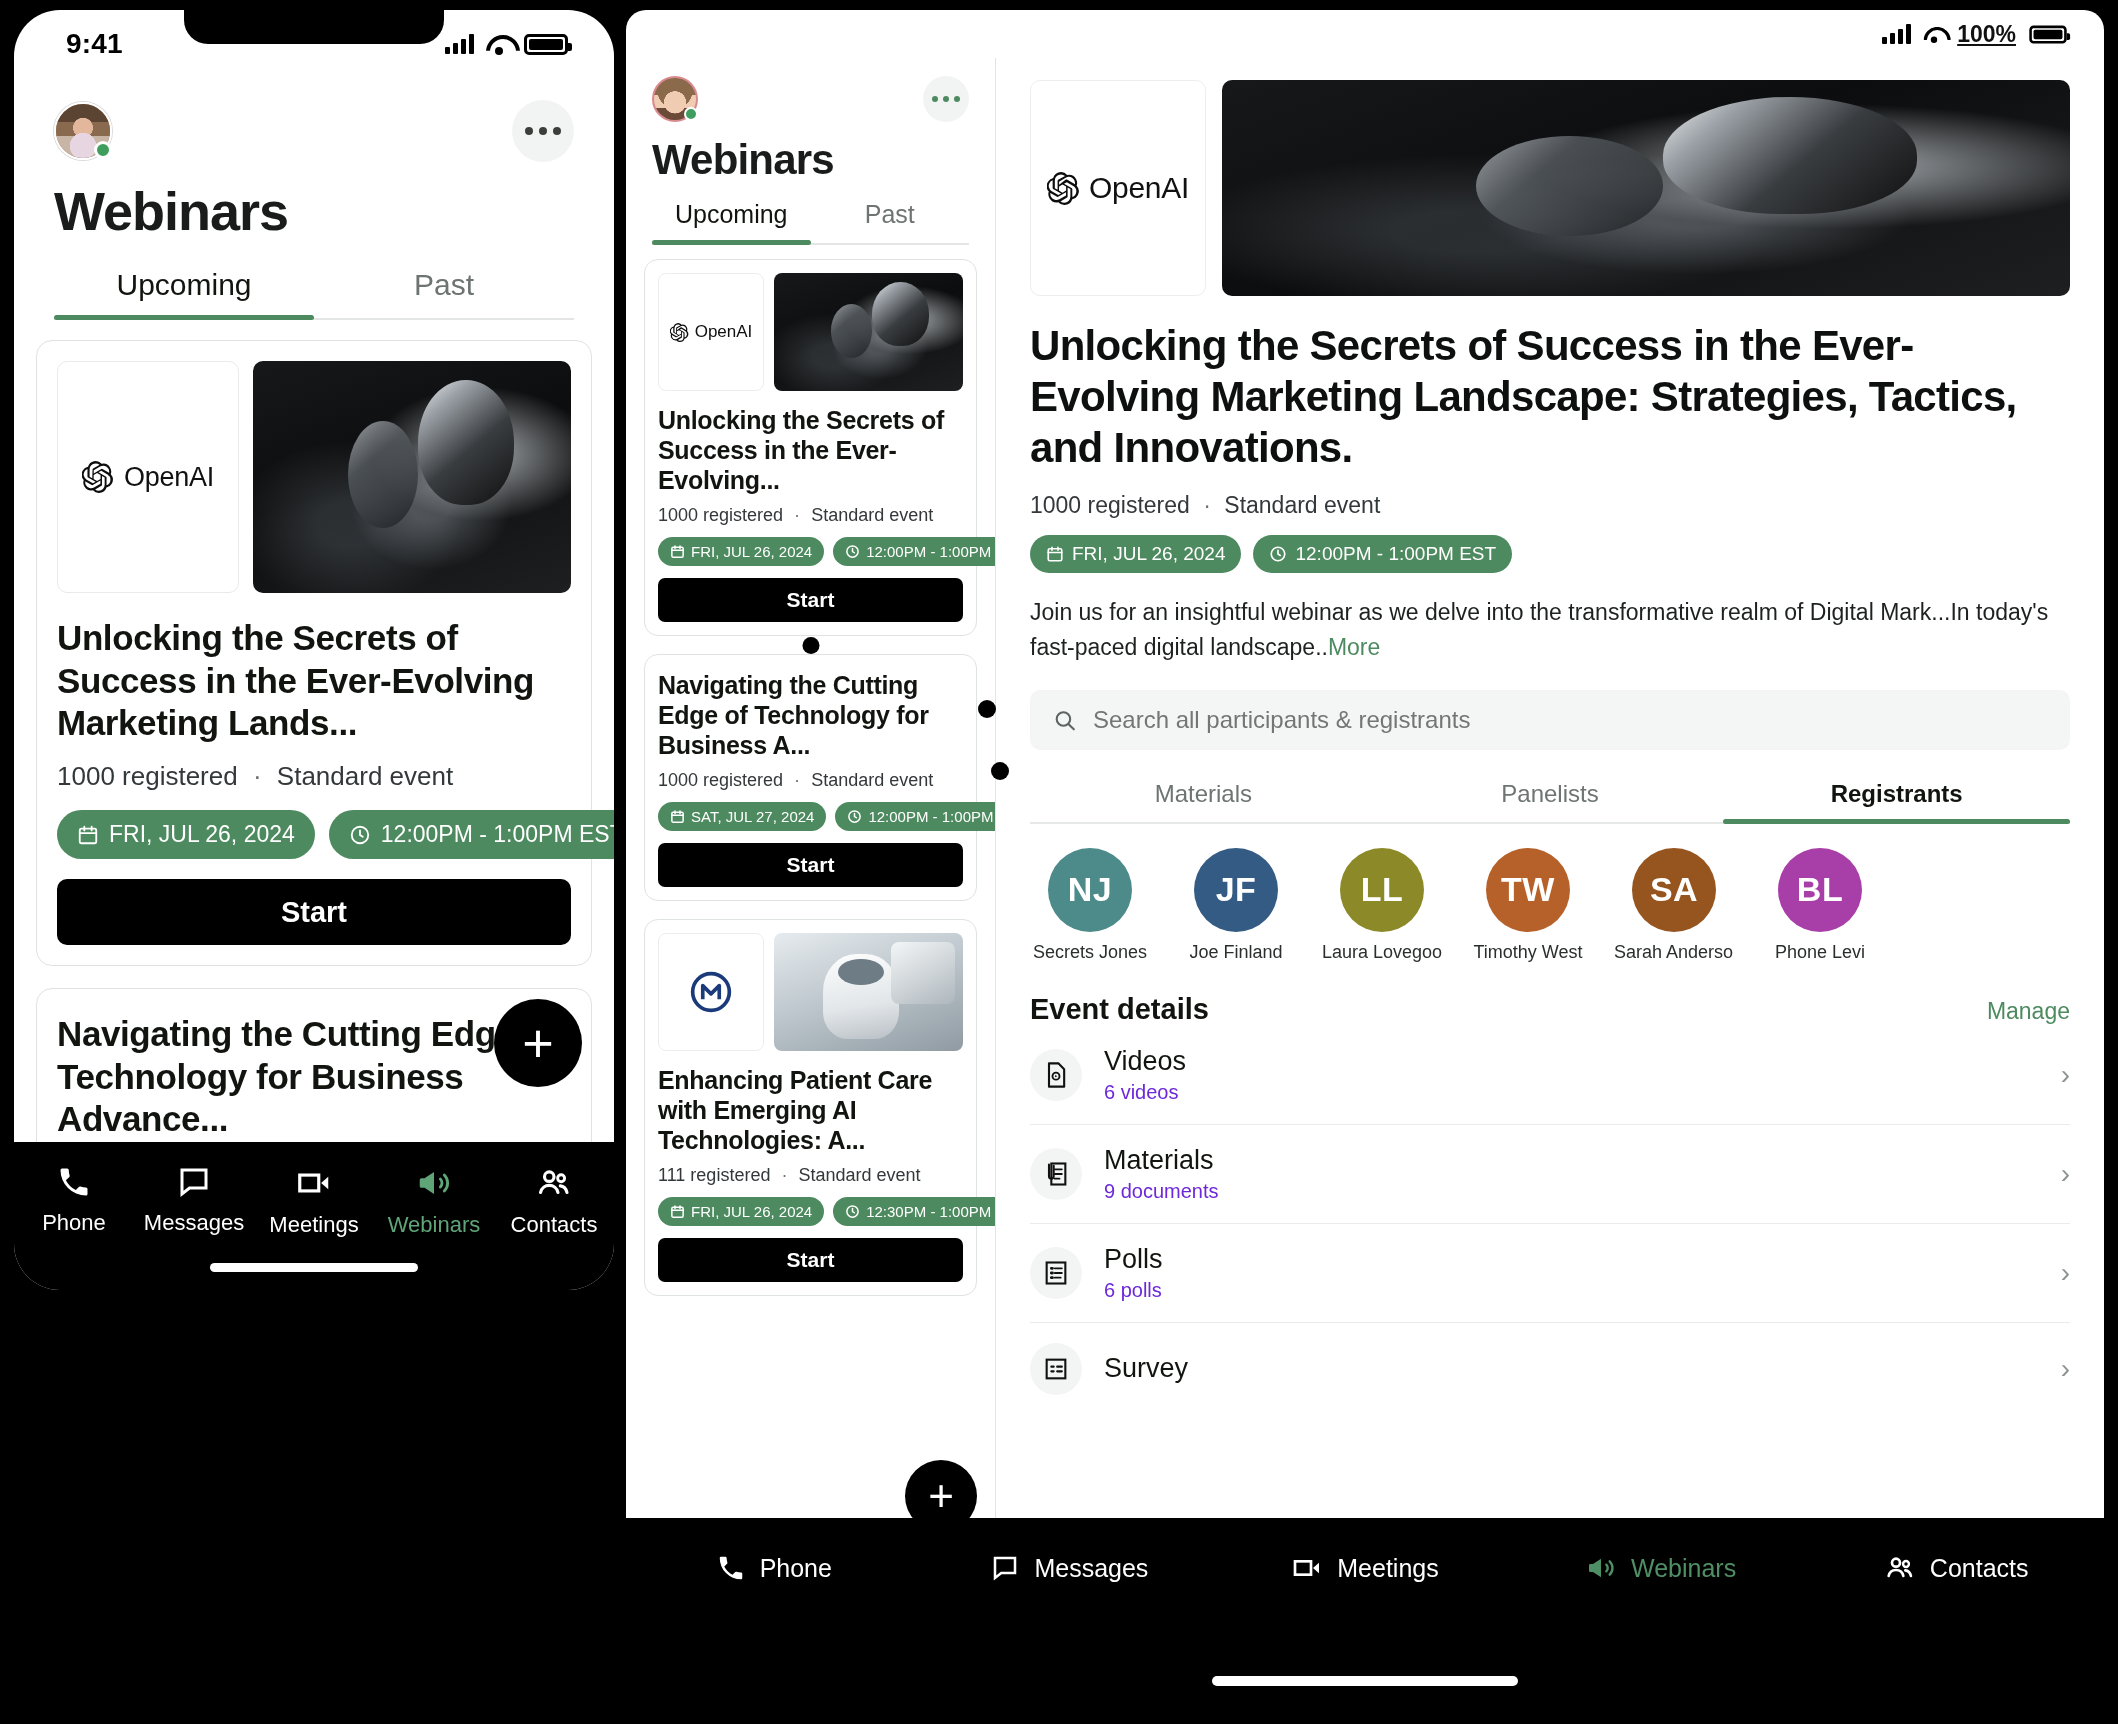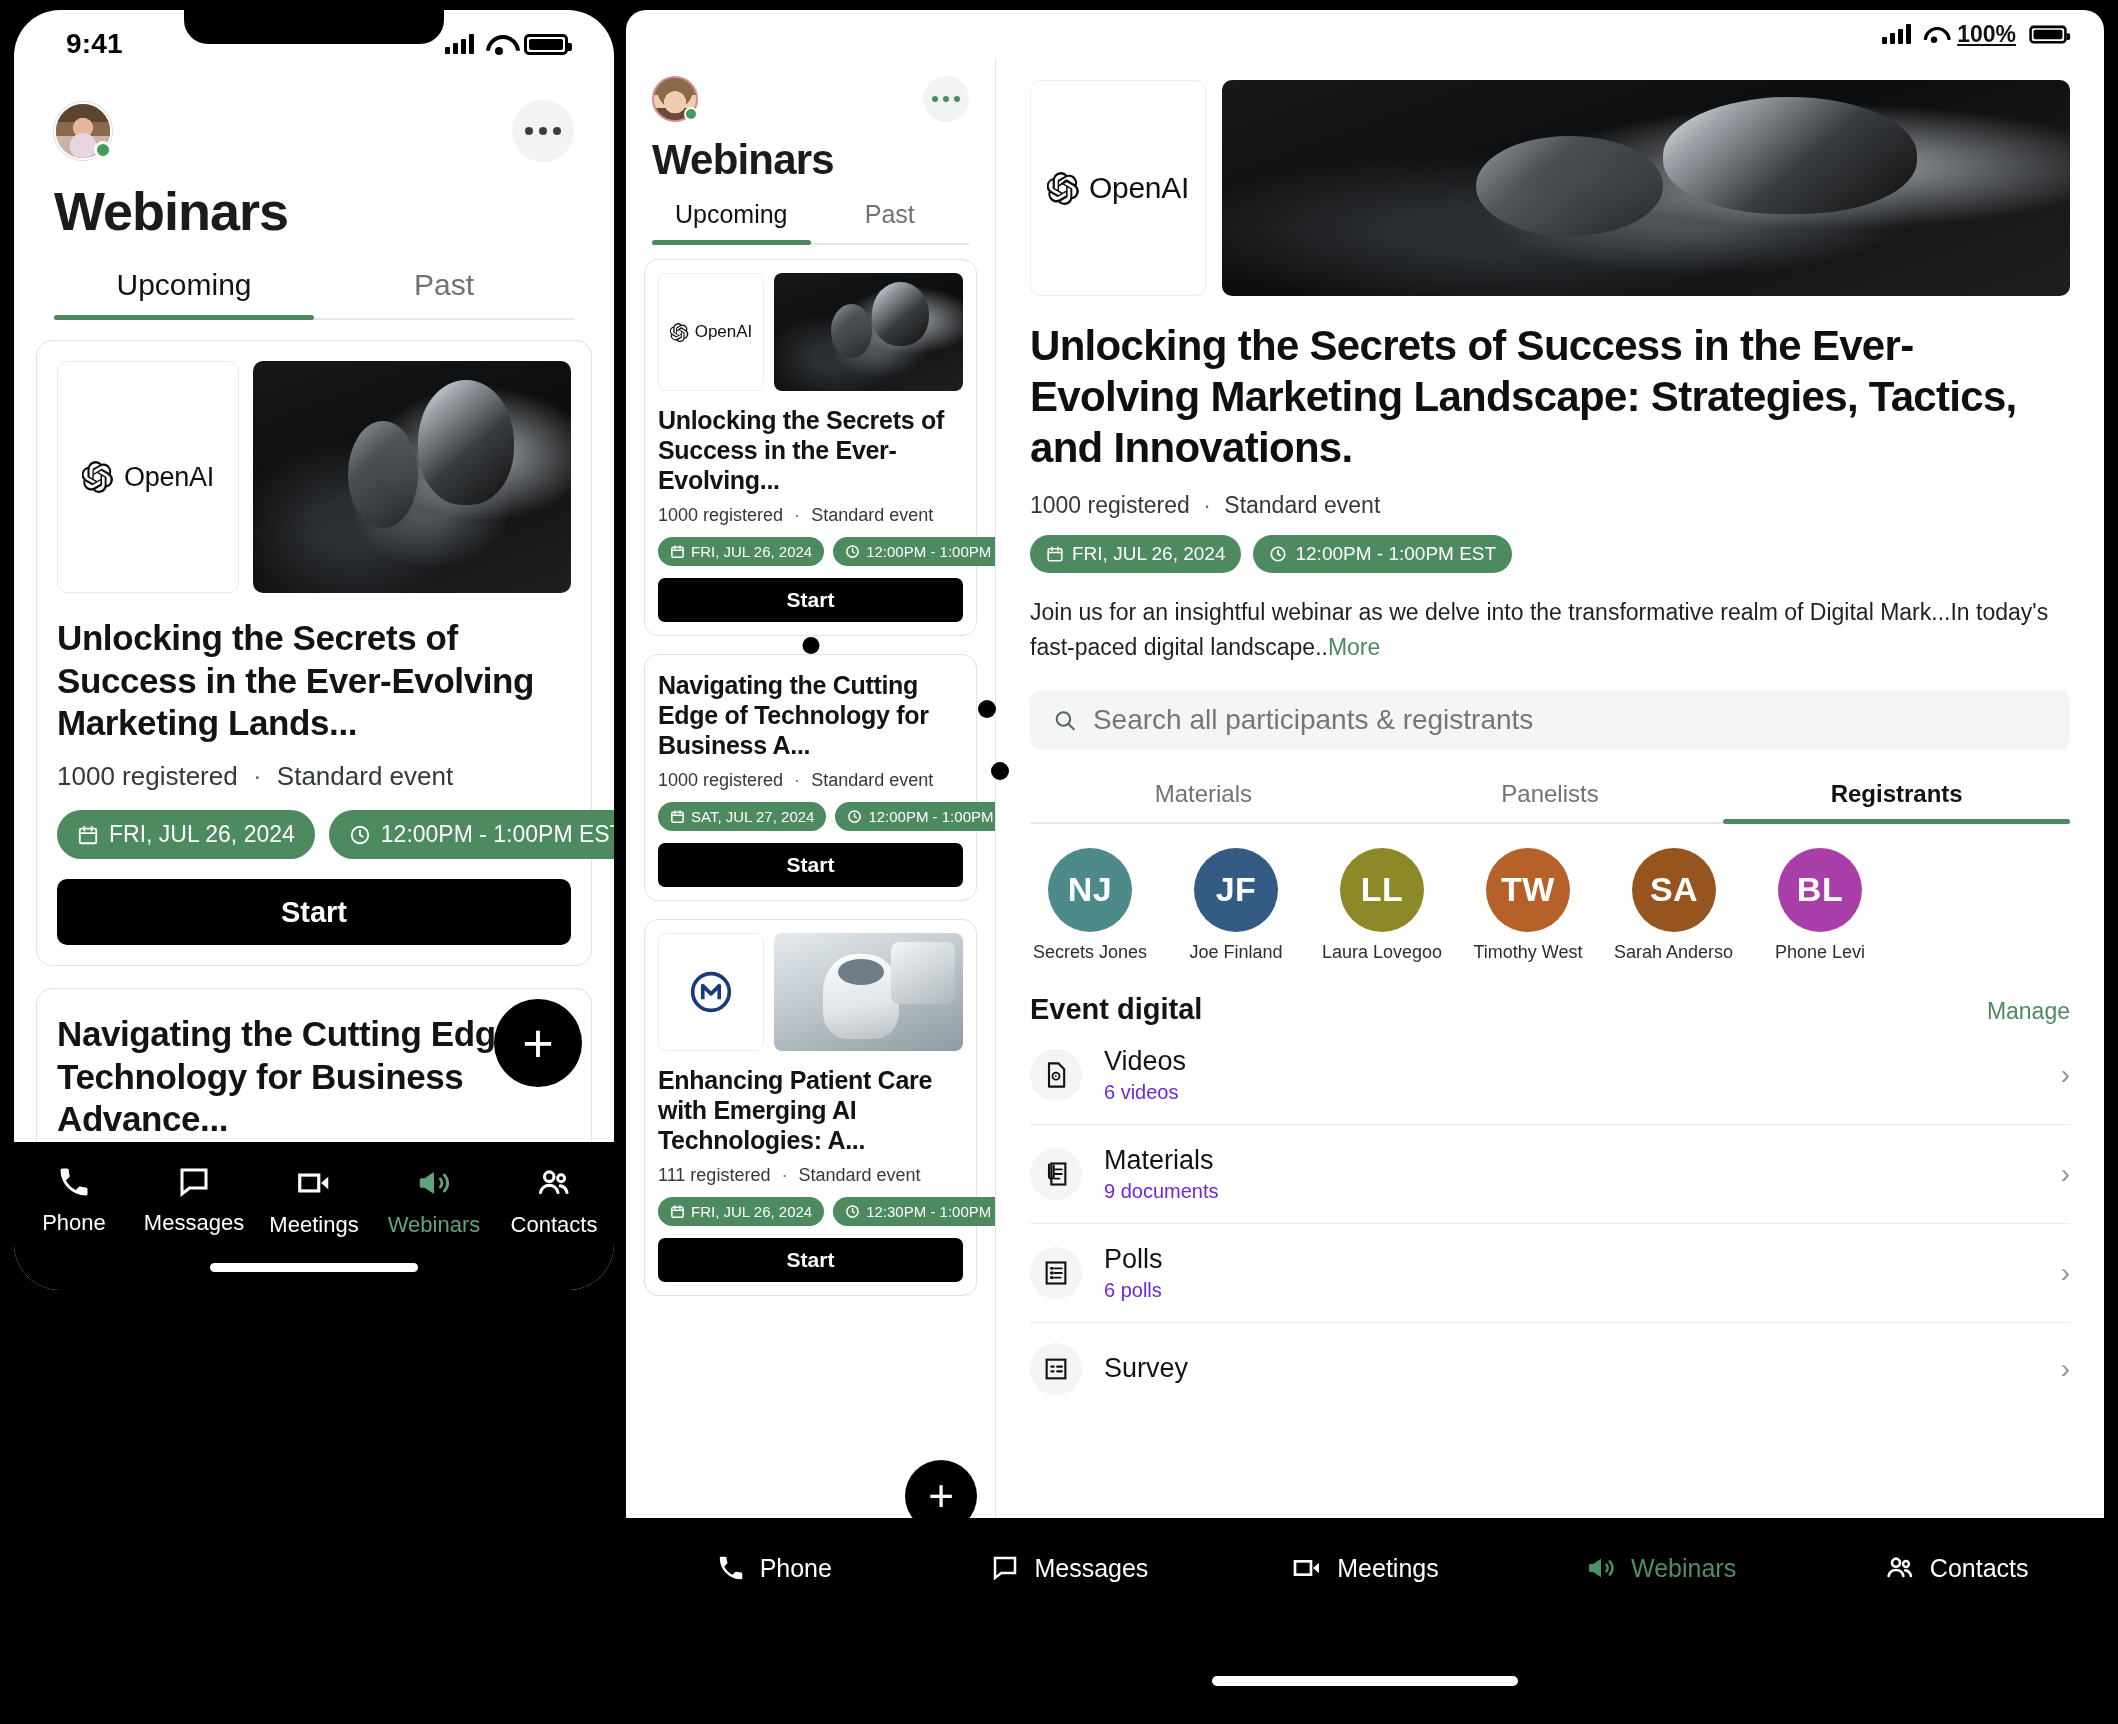--- a/index.html
+++ b/index.html
@@ -195,21 +195,21 @@
   .d-oai-text{font-size:30px;font-weight:500;color:#111;letter-spacing:-.3px;}
   .d-hero{flex:1;height:216px;border-radius:10px;overflow:hidden;position:relative;}
   .d-title{font-size:42px;font-weight:700;line-height:1.22;color:#0d100e;margin-top:24px;letter-spacing:-.7px;}
   .d-meta{font-size:23px;color:#33383a;margin-top:18px;}
   .d-meta .sep{padding:0 7px;color:#6b7270;}
   .d-chips{display:flex;gap:12px;margin-top:16px;}
   .d-chip{display:flex;align-items:center;gap:8px;background:#4d8a5f;color:#fff;border-radius:999px;padding:8px 16px;font-size:19px;white-space:nowrap;}
   .d-desc{font-size:23px;line-height:1.55;color:#1d211f;margin-top:22px;}
   .d-more-link{color:#4d8a5f;}
   .d-search{margin-top:24px;height:60px;background:#f4f6f5;border-radius:10px;display:flex;align-items:center;gap:16px;padding:0 22px;}
-  .d-search input{border:none;background:transparent;outline:none;font-size:28px;color:#6d7471;width:100%;font-family:"Liberation Sans",sans-serif;}
+  .d-search input{border:none;background:transparent;outline:none;font-size:24px;color:#6d7471;width:100%;font-family:"Liberation Sans",sans-serif;}
   .d-tabs{display:flex;margin-top:26px;border-bottom:2px solid #e6e9e8;}
   .d-tab{flex:1;text-align:center;padding:4px 0 14px;font-size:24px;color:#6d7471;position:relative;}
   .d-tab.active{color:#11140f;font-weight:700;}
   .d-tab.active::after{content:"";position:absolute;left:0;right:0;bottom:-2px;height:5px;background:#4d8a5f;border-radius:3px;}
   .people{display:flex;gap:26px;margin-top:24px;overflow:hidden;}
   .person{flex:0 0 auto;width:120px;text-align:center;}
   .pav{width:84px;height:84px;border-radius:50%;margin:0 auto;display:flex;align-items:center;justify-content:center;color:#fff;font-size:34px;font-weight:700;letter-spacing:.5px;}
   .pname{font-size:18px;color:#2a2f2d;margin-top:10px;white-space:nowrap;overflow:hidden;text-overflow:clip;}
   .sec-head{display:flex;align-items:baseline;justify-content:space-between;margin-top:30px;}
   .sec-title{font-size:29px;font-weight:700;color:#11140f;}
@@ -574,21 +574,21 @@
             <div class="pav" style="background:#96551f">SA</div>
             <div class="pname">Sarah Anderson</div>
           </div>
           <div class="person">
             <div class="pav" style="background:#a83fa8">BL</div>
             <div class="pname">Phone Levi</div>
           </div>
         </div>
 
         <div class="sec-head">
-          <span class="sec-title">Event digital</span>
+          <span class="sec-title">Event details</span>
           <span class="sec-link">Manage</span>
         </div>
 
         <div class="drow">
           <span class="dicon">
             <svg width="28" height="28" viewBox="0 0 24 24">
                 <path d="M6 2h8l5 5v15H6Z" fill="none" stroke="#111" stroke-width="1.8" stroke-linejoin="round"></path>
                 <circle cx="12" cy="13" r="3" fill="none" stroke="#111" stroke-width="1.6"></circle>
                 <path d="M11.2 12v2l2-1Z" fill="#111"></path>
               </svg>

